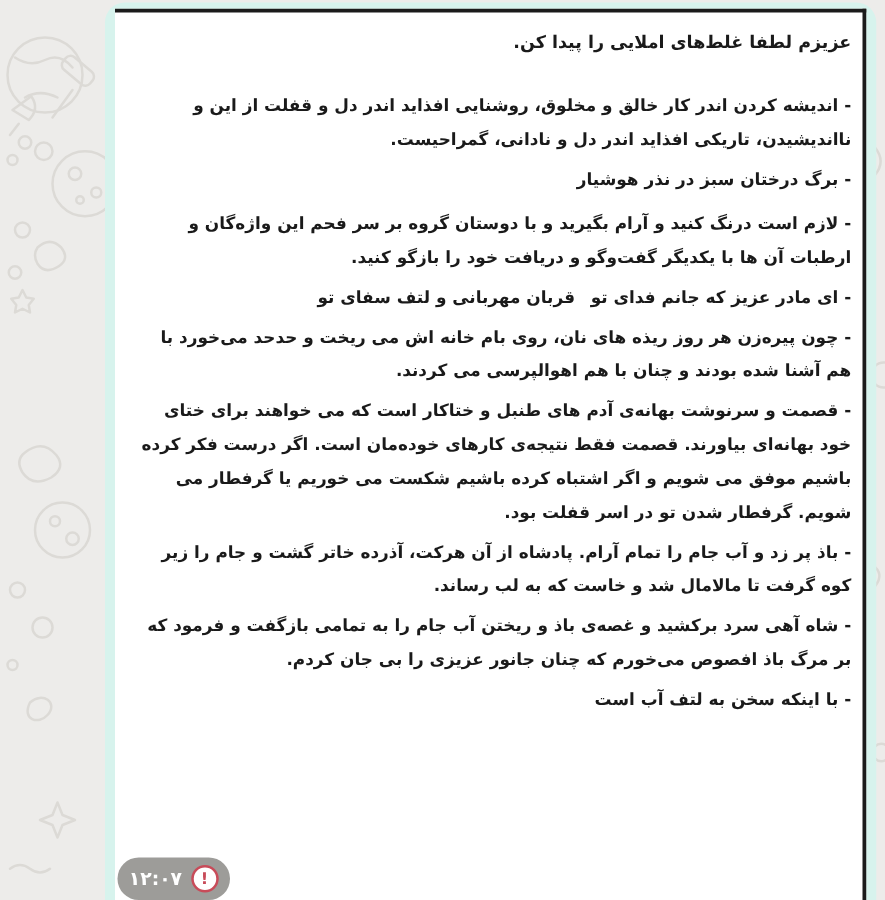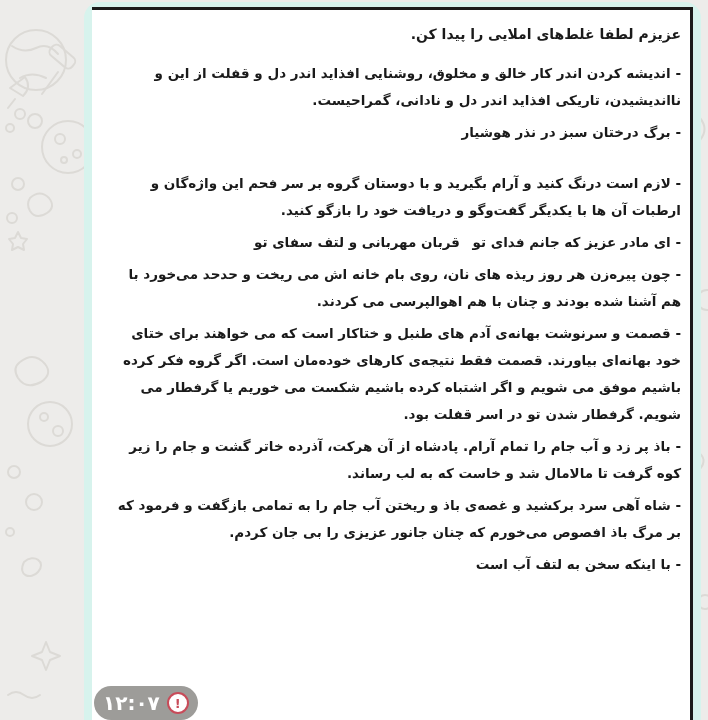--- a/index.html
+++ b/index.html
@@ -20,32 +20,32 @@
   .page{
     position:absolute;left:8px;right:8px;top:5px;bottom:-20px;
     background:#ffffff;
     border-top:3px solid #1b1b1b;border-right:3px solid #1b1b1b;
   }
   .content{
     direction:rtl;text-align:right;
     padding:11px 9px 0 12px;
     color:#1a1a1a;font-weight:700;font-size:13.5px;line-height:27px;
   }
-  .doc-title{font-size:14px;margin:0 0 12px 0;}
+  .doc-title{font-size:14px;margin:0 0 24px 0;}
   .block{margin:0 0 5px 0;}
-  .block.spaced{margin-top:24px;}
+  .block.spaced{margin-top:8px;}
   .couplet{display:flex;justify-content:space-between;padding-left:26%;}
 
   
   .time-pill{
     position:absolute;left:10px;top:684px;height:34px;z-index:3;
     background:#9d9c99;border-radius:17px;
     display:flex;align-items:center;direction:rtl;gap:7px;padding:0 9px;
   }
-  .time-pill .time{color:#ffffff;font-size:20px;font-weight:700;letter-spacing:.5px;}
+  .time-pill .time{color:#ffffff;font-size:15px;font-weight:700;letter-spacing:.5px;}
   .err-icon{
     width:18px;height:18px;border-radius:50%;background:#ffffff;
     border:2px solid #c84b59;color:#c84b59;
     display:flex;align-items:center;justify-content:center;
     font-size:13px;font-weight:700;line-height:1;
   }
 </style>
 </head>
 <body>
 
@@ -108,21 +108,21 @@
 
       <p class="block spaced">- لازم است درنگ کنید و آرام بگیرید و با دوستان گروه بر سر فحم این واژه‌گان و ارطبات آن ها با یکدیگر گفت‌وگو و دریافت خود را بازگو کنید.</p>
 
       <div class="block couplet">
         <span>- ای مادر عزیز که جانم فدای تو</span>
         <span>قربان مهربانی و لتف سفای تو</span>
       </div>
 
       <p class="block">- چون پیره‌زن هر روز ریذه های نان، روی بام خانه اش می ریخت و حدحد می‌خورد با هم آشنا شده بودند و چنان با هم اهوالپرسی می کردند.</p>
 
-      <p class="block">- قصمت و سرنوشت بهانه‌ی آدم های طنبل و ختاکار است که می خواهند برای ختای خود بهانه‌ای بیاورند. قصمت فقط نتیجه‌ی کارهای خوده‌مان است. اگر گروه فکر کرده باشیم موفق می شویم و اگر اشتباه کرده باشیم شکست می خوریم یا گرفطار می شویم. گرفطار شدن تو در اسر قفلت بود.</p>
+      <p class="block">- قصمت و سرنوشت بهانه‌ی آدم های طنبل و ختاکار است که می خواهند برای ختای خود بهانه‌ای بیاورند. قصمت فقط نتیجه‌ی کارهای خوده‌مان است. اگر درست فکر کرده باشیم موفق می شویم و اگر اشتباه کرده باشیم شکست می خوریم یا گرفطار می شویم. گرفطار شدن تو در اسر قفلت بود.</p>
 
       <p class="block">- باذ پر زد و آب جام را تمام آرام. پادشاه از آن هرکت، آذرده خاتر گشت و جام را زیر کوه گرفت تا مالامال شد و خاست که به لب رساند.</p>
 
       <p class="block">- شاه آهی سرد برکشید و غصه‌ی باذ و ریختن آب جام را به تمامی بازگفت و فرمود که بر مرگ باذ افصوص می‌خورم که چنان جانور عزیزی را بی جان کردم.</p>
 
       <div class="block couplet">
         <span>- با اینکه سخن به لتف آب است</span>
       </div>
 
     </div>

